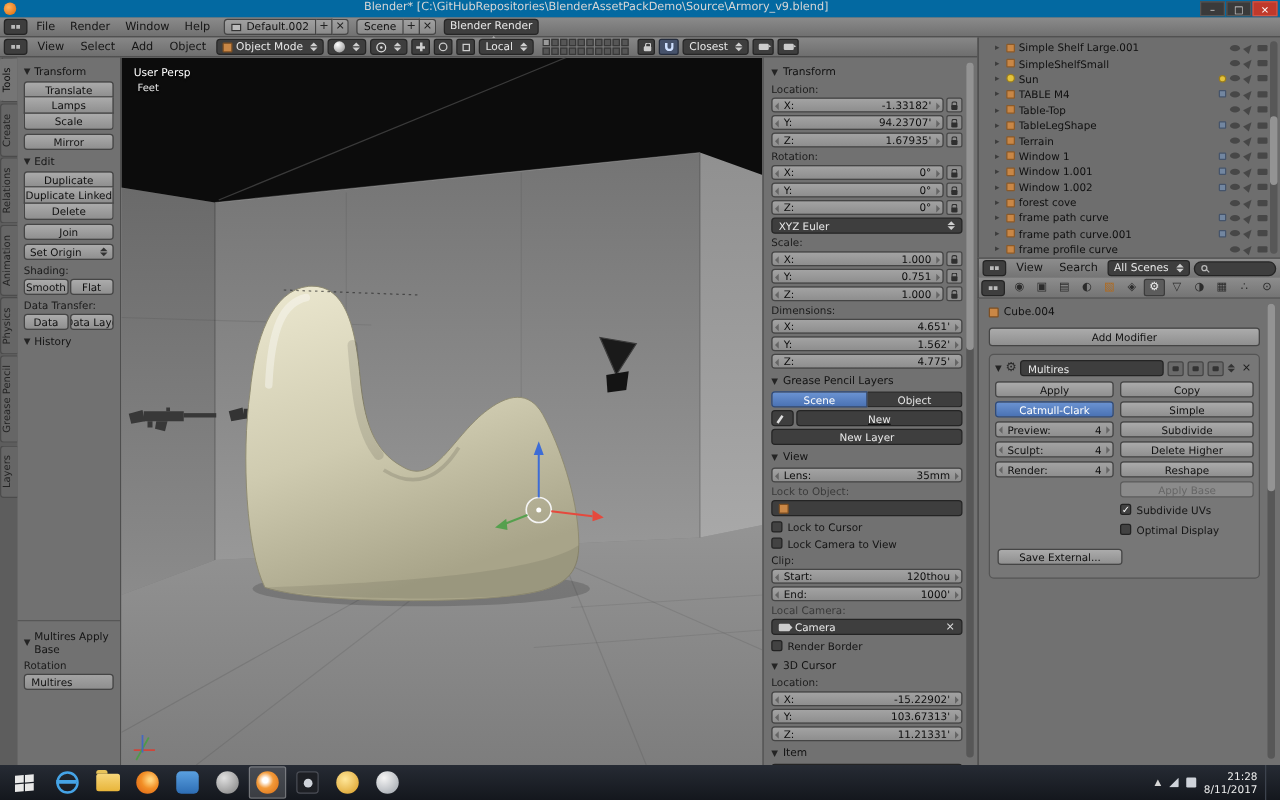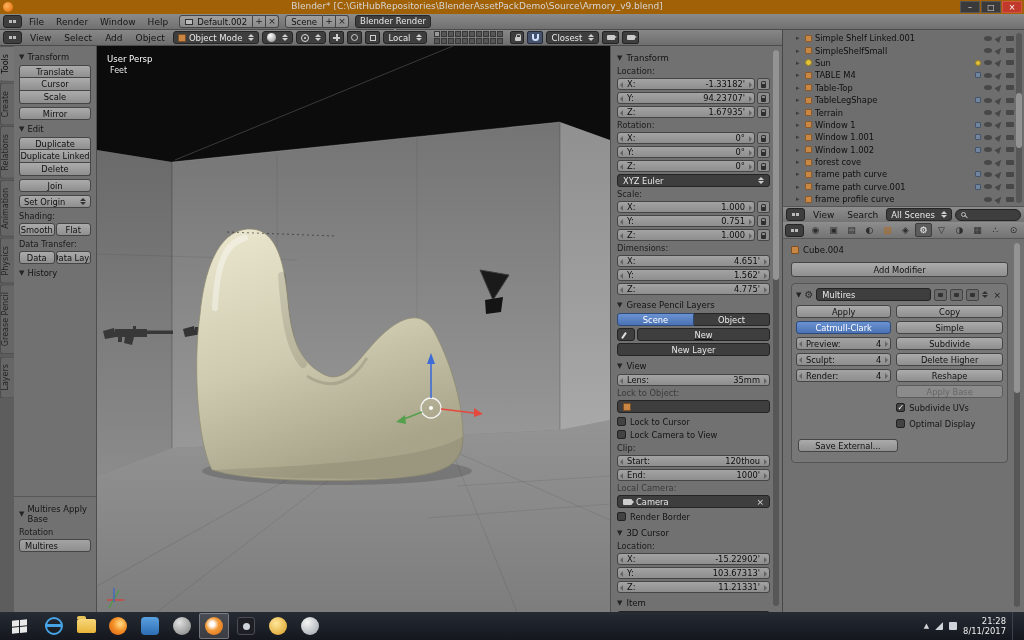--- a/index.html
+++ b/index.html
@@ -1,21 +1,21 @@
 <!DOCTYPE html>
 <html><head>
 <meta charset="utf-8">
 <style>
   *{margin:0;padding:0;box-sizing:border-box;}
   html,body{width:1024px;height:640px;overflow:hidden;}
   body{font-family:"DejaVu Sans","Liberation Sans",sans-serif;font-size:9px;color:#111;background:#606060;position:relative;}
   .abs{position:absolute;}
 
   
-  .titlebar{left:0;top:0;width:1024px;height:14px;background:#a16207;color:#d6d6d6;}
+  .titlebar{left:0;top:0;width:1024px;height:14px;background:#0369a1;color:#d6d6d6;}
   .tb-logo{position:absolute;left:3px;top:2px;width:10px;height:10px;border-radius:50%;background:radial-gradient(circle at 38% 38%,#ffb25e,#e87d1e 70%);}
   .tb-title{position:absolute;left:0;right:70px;top:1px;text-align:center;font-size:9px;white-space:nowrap;overflow:hidden;}
   .winbtns{position:absolute;right:2px;top:1px;display:flex;gap:1px;}
   .winbtn{width:20px;height:12px;background:#3a3a3a;color:#ddd;font-size:8px;line-height:11px;text-align:center;border:1px solid #555;}
   .winbtn.close{background:#c0392b;border-color:#d35442;color:#fff;}
 
   
   .menu-item{padding:0 5px;color:#151515;font-size:9px;height:16px;line-height:16px;}
   .dd{background:#3e3e3e;color:#e8e8e8;border:1px solid #262626;border-radius:3px;height:13px;display:inline-flex;align-items:center;padding:0 4px;gap:3px;font-size:8.5px;white-space:nowrap;}
   .ddarrows{display:flex;flex-direction:column;margin-left:3px;gap:1px;}
@@ -329,21 +329,21 @@
     <span class="tstab">Grease Pencil</span>
     <span class="tstab">Layers</span>
   </div>
   <div class="tspanels">
     <div class="phead">
       <span class="tri">▼</span>
       <span>Transform</span>
     </div>
     <div class="stack">
       <div class="btn">Translate</div>
-      <div class="btn">Cursor</div>
+      <div class="btn">Lamps</div>
       <div class="btn">Scale</div>
     </div>
     <div class="btn solo">Mirror</div>
     <div class="phead">
       <span class="tri">▼</span>
       <span>Edit</span>
     </div>
     <div class="stack">
       <div class="btn">Duplicate</div>
       <div class="btn">Duplicate Linked</div>
@@ -690,21 +690,21 @@
 
   <div class="vscroll" style="right:3px;top:4px;height:556px;">
       <div class="vthumb" style="top:0;height:230px;"></div>
     </div>
 </div>
 
 <div class="abs outliner">
   <div class="o-row">
       <span class="o-exp">▸</span>
       <span class="o-ic"></span>
-      <span class="o-name">Simple Shelf Linked.001</span>
+      <span class="o-name">Simple Shelf Large.001</span>
       <span class="o-icons">
         <span class="oi-eye"></span>
         <span class="oi-arr"></span>
         <span class="oi-cam"></span>
       </span>
     </div>
   <div class="o-row">
       <span class="o-exp">▸</span>
       <span class="o-ic"></span>
       <span class="o-name">SimpleShelfSmall</span>

